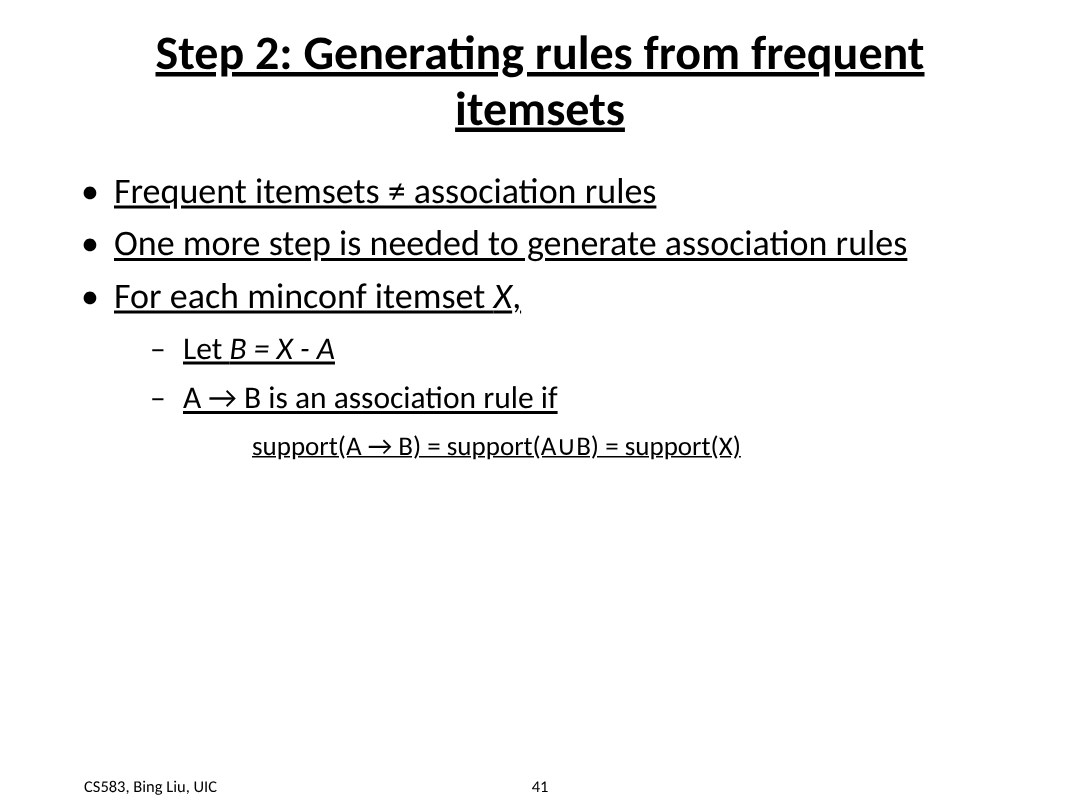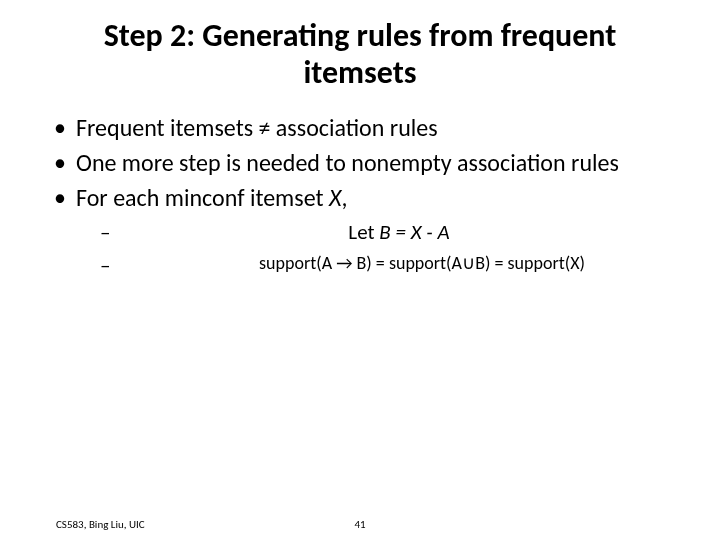--- a/index.html
+++ b/index.html
@@ -11,20 +11,21 @@
     font-family: Calibri, "Segoe UI", Arial, sans-serif;
     color: #000;
     overflow: hidden;
   }
   .slide {
     box-sizing: border-box;
     width: 720px;
     height: 540px;
     padding: 18px 28px 0 28px;
     position: relative;
+    text-decoration: underline;
   }
   .title {
     font-size: 32px;
     font-weight: 700;
     text-align: center;
     line-height: 1.15;
     margin: 0 40px 20px 40px;
   }
   ul.lvl1 {
     list-style: none;
@@ -50,21 +51,20 @@
   ul.lvl2 {
     list-style: none;
     margin: 6px 0 0 0;
     padding: 0 0 0 24px;
     font-size: 21px;
   }
   ul.lvl2 > li {
     position: relative;
     padding-left: 22px;
     margin-bottom: 6px;
-    text-align: center;
   }
   ul.lvl2 > li::before {
     content: "–";
     position: absolute;
     left: 0;
     top: 0;
   }
   ul.lvl3 {
     list-style: none;
     margin: 6px 0 0 0;
@@ -110,30 +110,31 @@
 
 <div class="slide">
 
   <div class="title">Step 2: Generating rules from frequent itemsets</div>
 
   <ul class="lvl1">
     <li>
       <span>Frequent itemsets ≠ association rules</span>
     </li>
     <li>
-      <span>One more step is needed to nonempty association rules</span>
+      <span>One more step is needed to generate association rules</span>
     </li>
     <li>
       <span>For each minconf itemset </span><span class="italic">X</span><span>,</span>
 
       <ul class="lvl2">
         <li>
           <span>Let </span><span class="italic">B = X - A</span>
         </li>
         <li>
+          <span>A → B is an association rule if</span>
 
           <ul class="lvl3">
             <li class="nobullet">
               <span>support(A → B) = support(A∪B) = support(X)</span>
             </li>
           </ul>
         </li>
       </ul>
     </li>
   </ul>

